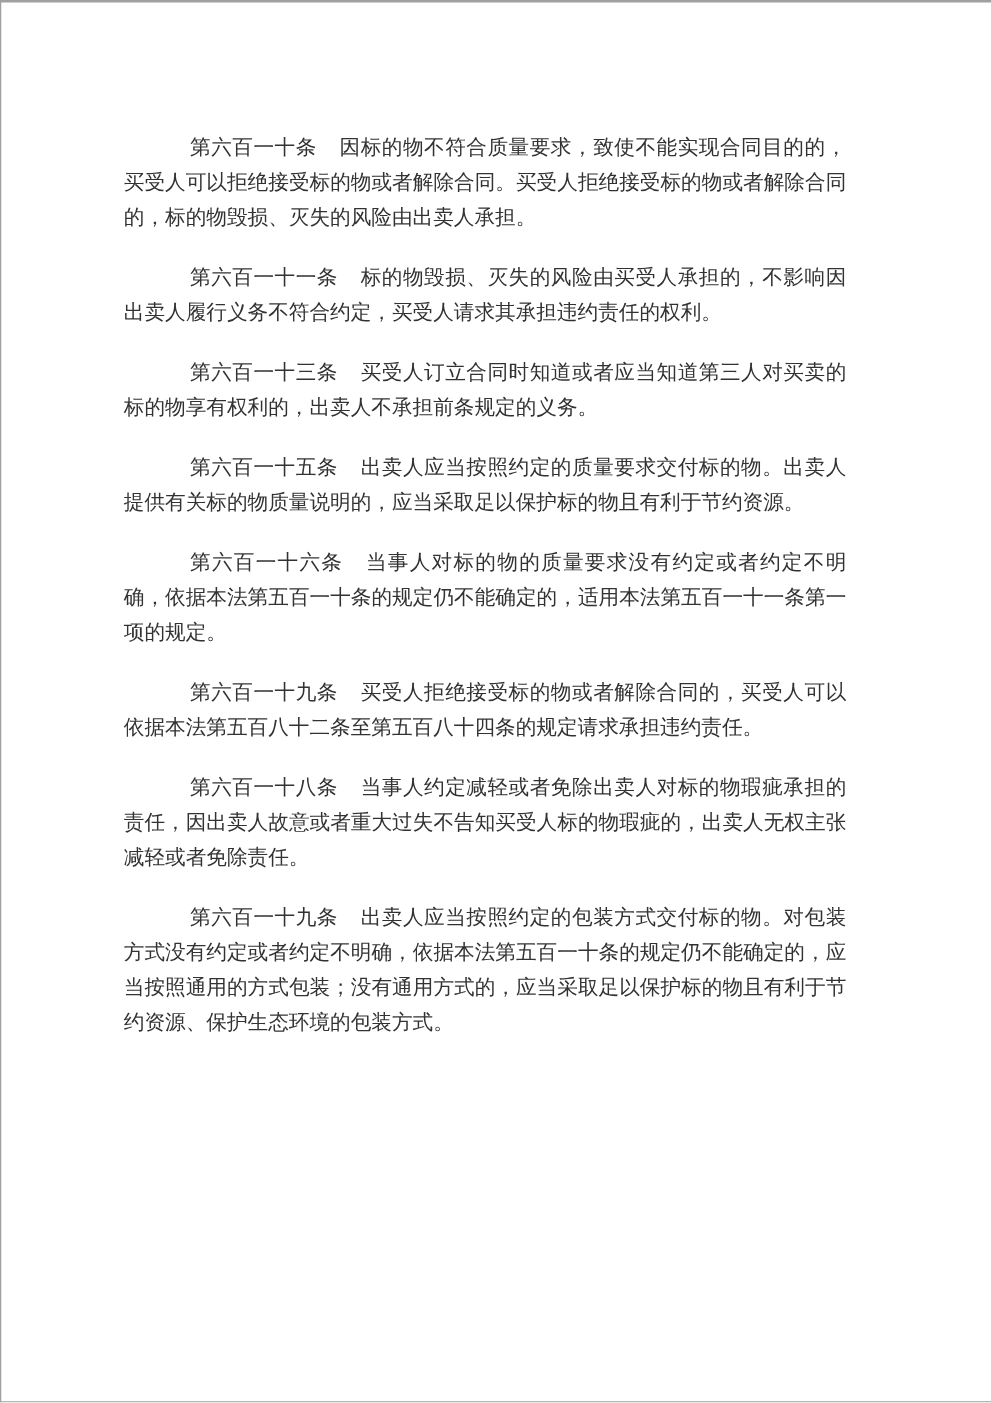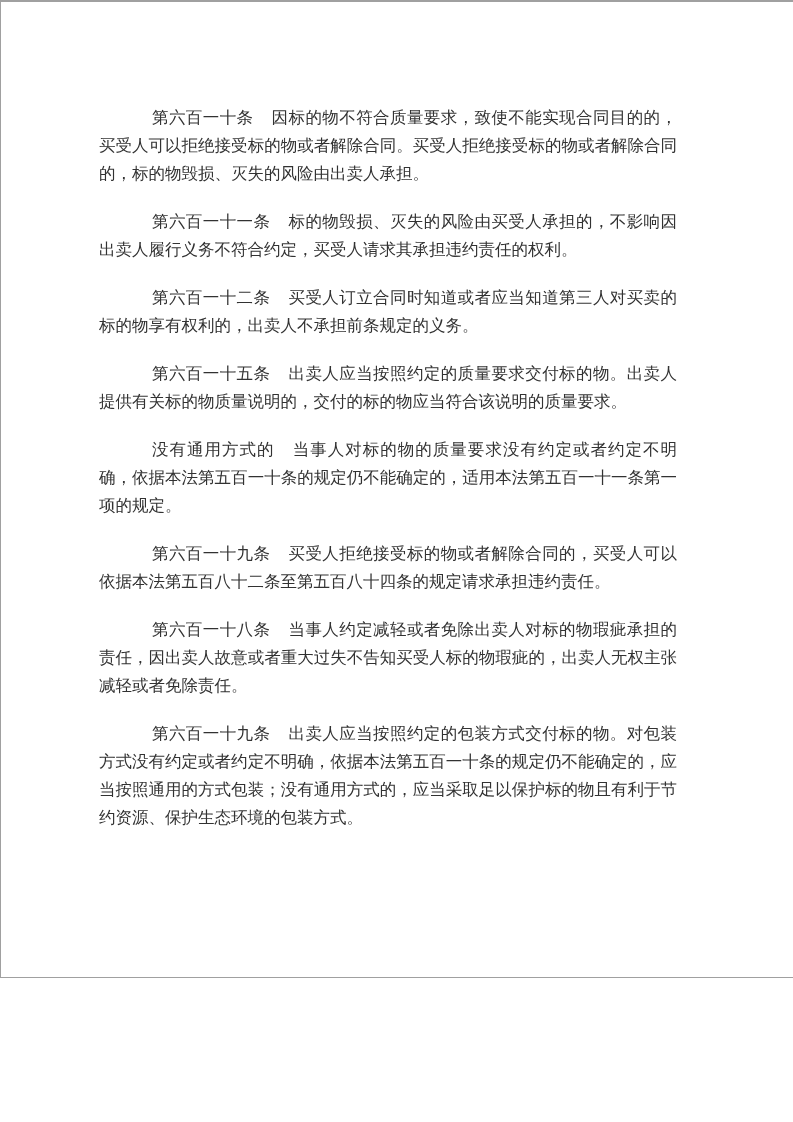--- a/index.html
+++ b/index.html
@@ -3,21 +3,21 @@
 <meta charset="utf-8">
 <style>
   html, body {
     margin: 0;
     padding: 0;
     background: #ffffff;
   }
   .page {
     position: relative;
     width: 793px;
-    height: 978px;
+    height: 1122px;
     background: #ffffff;
     box-sizing: border-box;
     border-top: 2px solid #a0a0a0;
     border-left: 1px solid #a0a0a0;
     border-bottom: 1px solid #a0a0a0;
     overflow: hidden;
   }
   .content {
     position: absolute;
     left: 98px;
@@ -41,26 +41,26 @@
 <body>
 
 <div class="page">
   <div class="content">
 
     <p class="para"><span class="art-num">第六百一十条</span><span>因标的物不符合质量要求，致使不能实现合同目的的，买受人可以拒绝接受标的物或者解除合同。买受人拒绝接受标的物或者解除合同的，标的物毁损、灭失的风险由出卖人承担。</span></p>
 
     <p class="para"><span class="art-num">第六百一十一条</span><span>标的物毁损、灭失的风险由买受人承担的，不影响因出卖人履行义务不符合约定，买受人请求其承担违约责任的权利。</span></p>
 
 
-    <p class="para"><span class="art-num">第六百一十二条</span><span>买受人订立合同时知道或者应当知道第三人对买卖的标的物享有权利的，出卖人不承担前条规定的义务。</span></p>
+    <p class="para"><span class="art-num">第六百一十三条</span><span>买受人订立合同时知道或者应当知道第三人对买卖的标的物享有权利的，出卖人不承担前条规定的义务。</span></p>
 
 
-    <p class="para"><span class="art-num">第六百一十五条</span><span>出卖人应当按照约定的质量要求交付标的物。出卖人提供有关标的物质量说明的，交付的标的物应当符合该说明的质量要求。</span></p>
+    <p class="para"><span class="art-num">第六百一十五条</span><span>出卖人应当按照约定的质量要求交付标的物。出卖人提供有关标的物质量说明的，应当采取足以保护标的物且有利于节约资源。</span></p>
 
-    <p class="para"><span class="art-num">没有通用方式的</span><span>当事人对标的物的质量要求没有约定或者约定不明确，依据本法第五百一十条的规定仍不能确定的，适用本法第五百一十一条第一项的规定。</span></p>
+    <p class="para"><span class="art-num">第六百一十六条</span><span>当事人对标的物的质量要求没有约定或者约定不明确，依据本法第五百一十条的规定仍不能确定的，适用本法第五百一十一条第一项的规定。</span></p>
 
     <p class="para"><span class="art-num">第六百一十九条</span><span>买受人拒绝接受标的物或者解除合同的，买受人可以依据本法第五百八十二条至第五百八十四条的规定请求承担违约责任。</span></p>
 
     <p class="para"><span class="art-num">第六百一十八条</span><span>当事人约定减轻或者免除出卖人对标的物瑕疵承担的责任，因出卖人故意或者重大过失不告知买受人标的物瑕疵的，出卖人无权主张减轻或者免除责任。</span></p>
 
     <p class="para"><span class="art-num">第六百一十九条</span><span>出卖人应当按照约定的包装方式交付标的物。对包装方式没有约定或者约定不明确，依据本法第五百一十条的规定仍不能确定的，应当按照通用的方式包装；没有通用方式的，应当采取足以保护标的物且有利于节约资源、保护生态环境的包装方式。</span></p>
 
   </div>
 </div>
 

